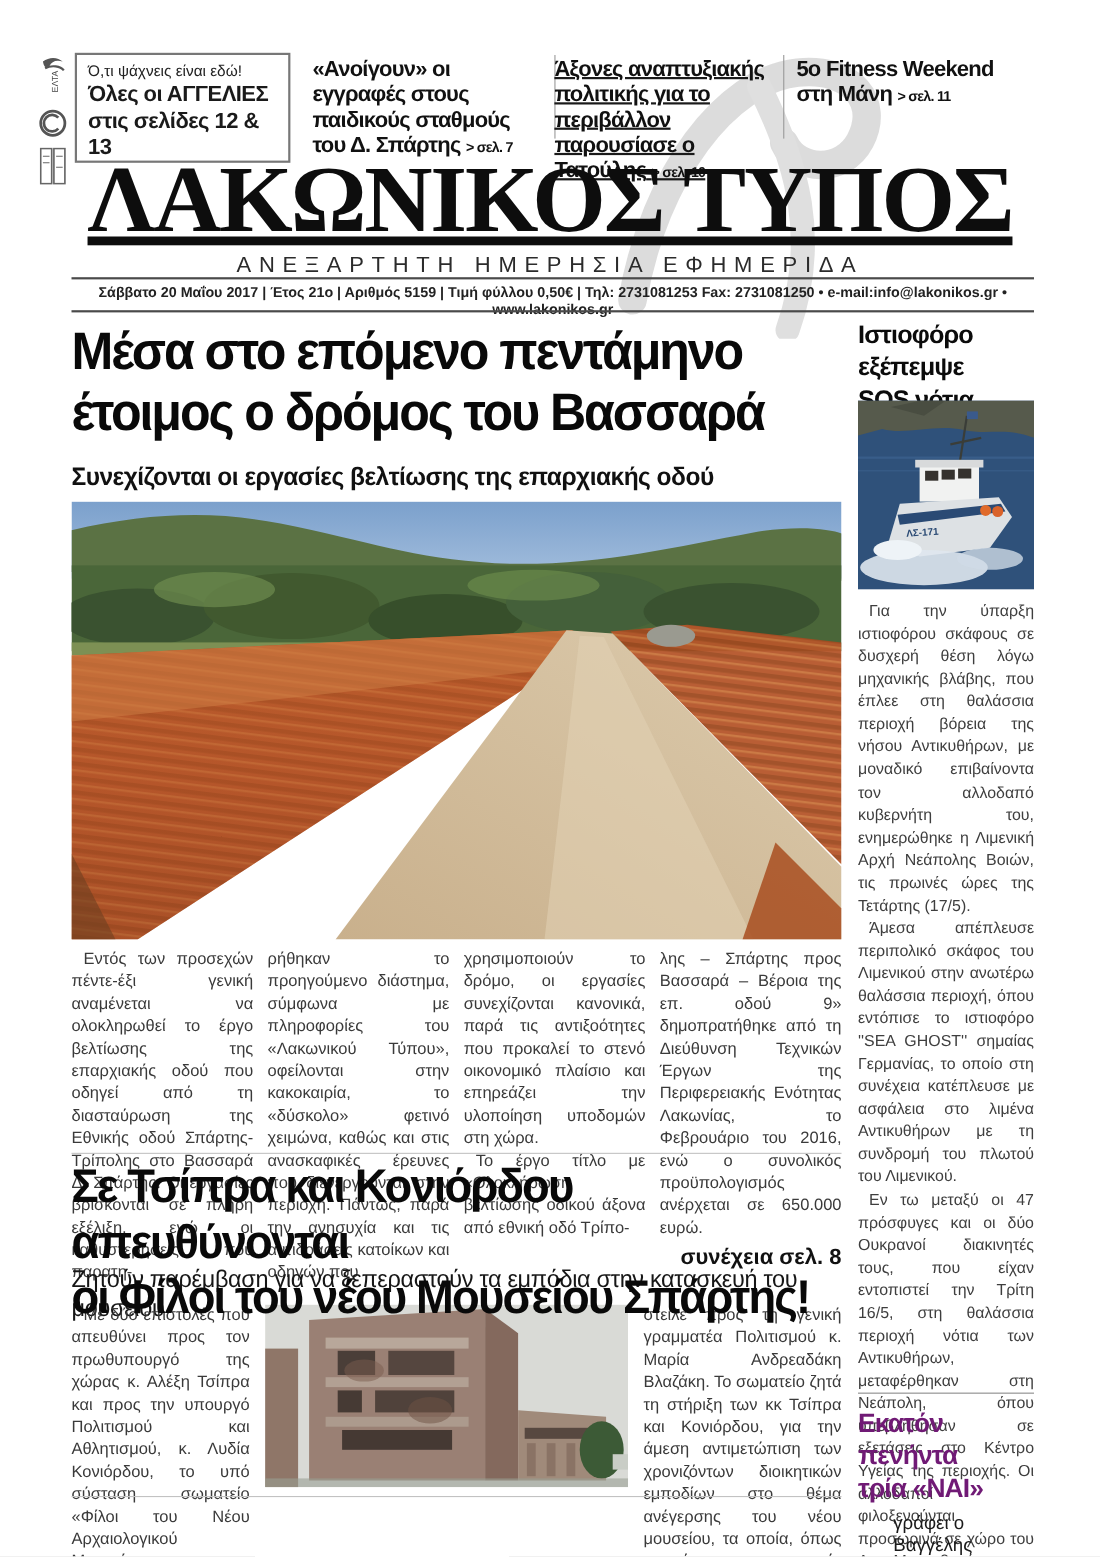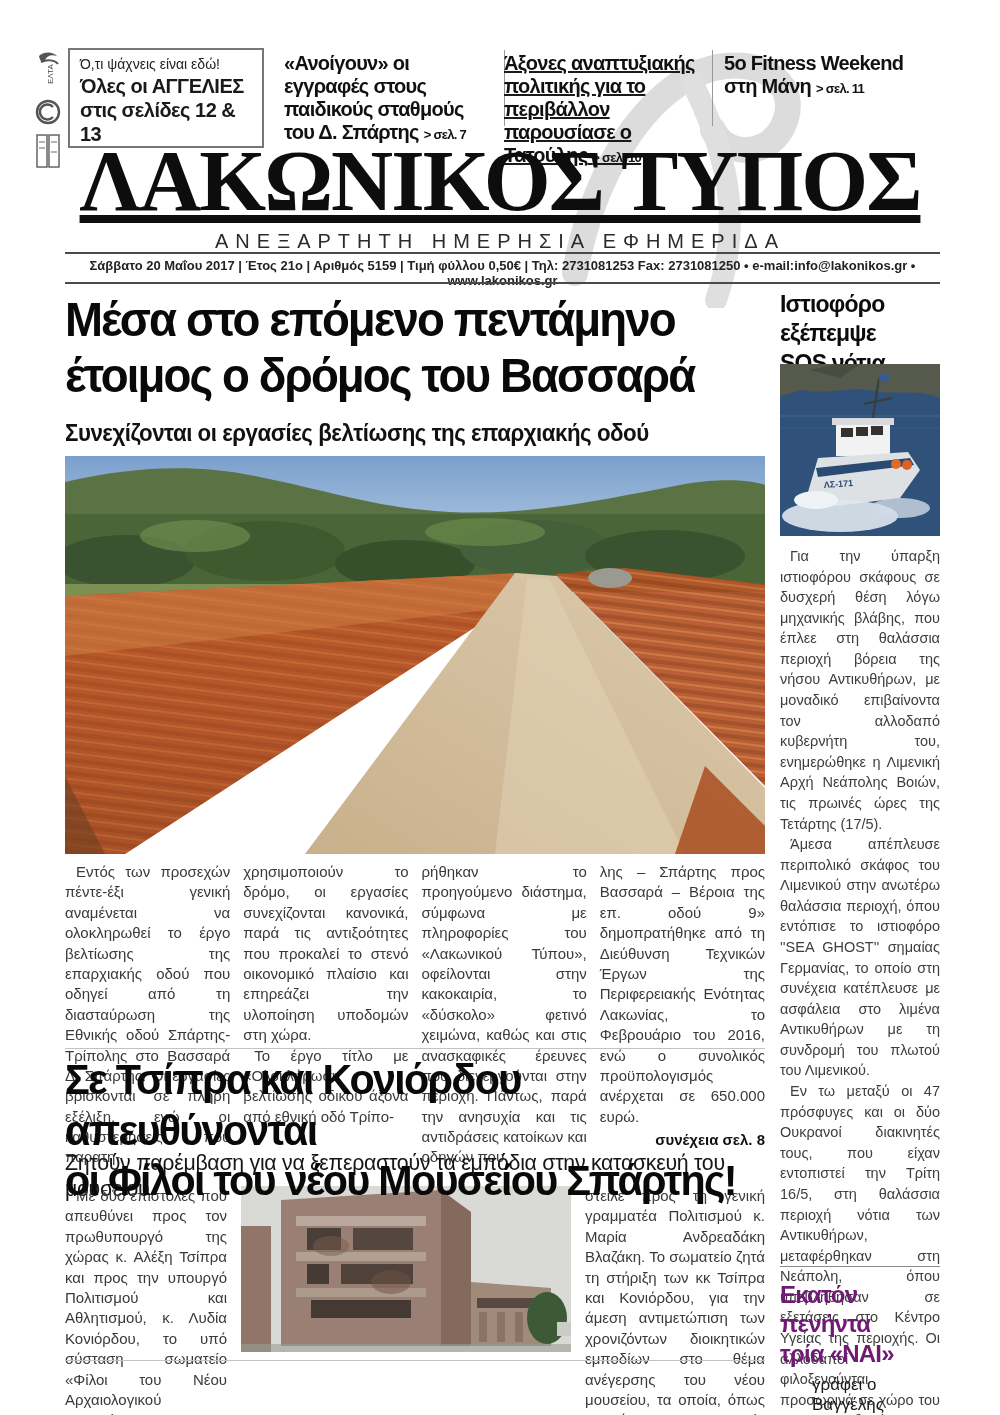--- a/index.html
+++ b/index.html
@@ -48,21 +48,21 @@
     transform:scaleX(.97); transform-origin:0 0;
   }
   .photo-main{position:absolute; left:65px; top:456px; width:700px; height:398px;}
   .lead-cols{
     position:absolute; left:65px; top:862px; width:700px; height:186px;
     display:flex; gap:13px;
   }
   .col{flex:1; font-size:15px; line-height:1.36; color:#3a3a3a; text-align:justify;}
   .col p{margin:0;}
   .col p.indent{text-indent:11px;}
-  .cont-ref{font-weight:700; color:#111; text-align:right; font-size:15px; margin-top:3px;}
+  .cont-ref{font-weight:700; color:#111; text-align:right; font-size:20px; margin-top:3px;}
   .hr-thin{position:absolute; left:65px; width:700px; height:1px; background:#c2c2c2;}
   
   .second-headline{
     position:absolute; left:65px; top:1054px; width:710px; z-index:1;
     font-size:43px; font-weight:700; line-height:1.18; letter-spacing:-1.8px; color:#090909;
     transform:scaleX(.96); transform-origin:0 0;
   }
   .second-subhead{
     position:absolute; left:65px; top:1150px; width:710px;
     font-size:22px; font-weight:400; letter-spacing:-0.3px; color:#161616;
@@ -210,25 +210,25 @@
     <ellipse cx="545" cy="122" rx="22" ry="10" fill="#9a9a90"></ellipse>
     <path d="M640,310 L700,370 L700,398 L610,398 Z" fill="#a84e20" opacity="0.85"></path>
     <path d="M0,320 L40,398 L0,398 Z" fill="#6e401f" opacity="0.6"></path>
   </svg>
 
   <div class="lead-cols">
     <div class="col">
       <p class="indent">Εντός των προσεχών πέντε-έξι γενική αναμένεται να ολοκληρωθεί το έργο βελτίωσης της επαρχιακής οδού που οδηγεί από τη διασταύρωση της Εθνικής οδού Σπάρτης-Τρίπολης στο Βασσαρά Δ. Σπάρτης. Οι εργασίες βρίσκονται σε πλήρη εξέλιξη, ενώ οι καθυστερήσεις που παρατη-</p>
     </div>
     <div class="col">
+      <p>ρήθηκαν το προηγούμενο διάστημα, σύμφωνα με πληροφορίες του «Λακωνικού Τύπου», οφείλονται στην κακοκαιρία, το «δύσκολο» φετινό χειμώνα, καθώς και στις ανασκαφικές έρευνες που διενεργούνται στην περιοχή. Πάντως, παρά την ανησυχία και τις αντιδράσεις κατοίκων και οδηγών που</p>
+    </div>
+    <div class="col">
       <p>χρησιμοποιούν το δρόμο, οι εργασίες συνεχίζονται κανονικά, παρά τις αντιξοότητες που προκαλεί το στενό οικονομικό πλαίσιο και επηρεάζει την υλοποίηση υποδομών στη χώρα.</p>
       <p class="indent">Το έργο τίτλο με «Ολοκλήρωση βελτίωσης οδικού άξονα από εθνική οδό Τρίπο-</p>
-    </div>
-    <div class="col">
-      <p>ρήθηκαν το προηγούμενο διάστημα, σύμφωνα με πληροφορίες του «Λακωνικού Τύπου», οφείλονται στην κακοκαιρία, το «δύσκολο» φετινό χειμώνα, καθώς και στις ανασκαφικές έρευνες που διενεργούνται στην περιοχή. Πάντως, παρά την ανησυχία και τις αντιδράσεις κατοίκων και οδηγών που</p>
     </div>
     <div class="col">
       <p>λης – Σπάρτης προς Βασσαρά – Βέροια της επ. οδού 9» δημοπρατήθηκε από τη Διεύθυνση Τεχνικών Έργων της Περιφερειακής Ενότητας Λακωνίας, το Φεβρουάριο του 2016, ενώ ο συνολικός προϋπολογισμός ανέρχεται σε 650.000 ευρώ.</p>
       <div class="cont-ref">συνέχεια σελ. 8</div>
     </div>
   </div>
 
   <div class="hr-thin" style="top:1048px;"></div>
 
   <div class="second-headline">

